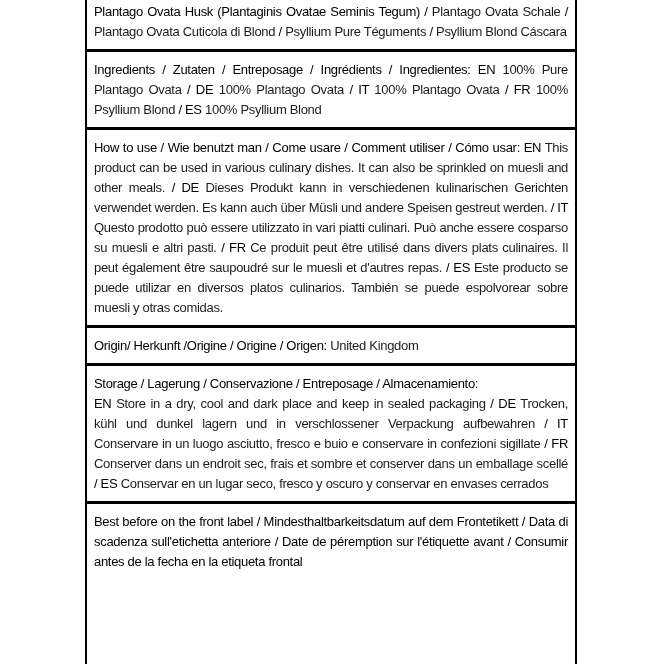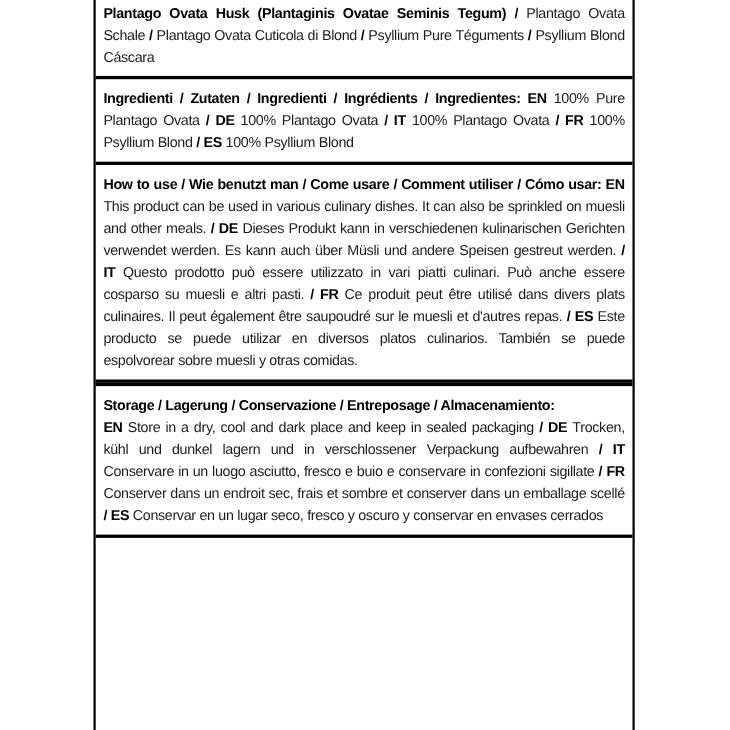--- a/index.html
+++ b/index.html
@@ -28,34 +28,36 @@
     font-size: 13px;
     line-height: 20px;
     letter-spacing: -0.3px;
     color: #1c1c1c;
     text-align: justify;
   }
   .section:first-child {
     padding-top: 2px;
   }
   .b {
-    font-weight: bold;
+    font-weight: normal;
     color: #000000;
   }
   .divider {
     height: 3px;
     background: #000000;
   }
 </style>
 </head>
 <body>
 
 <div class="label-box">
     <p class="section"><span class="b">Plantago Ovata Husk (Plantaginis Ovatae Seminis Tegum) / </span><span>Plantago Ovata Schale </span><span class="b">/ </span><span>Plantago Ovata Cuticola di Blond </span><span class="b">/ </span><span>Psyllium Pure Téguments </span><span class="b">/ </span><span>Psyllium Blond Cáscara</span></p>
     <div class="divider"></div>
-    <p class="section"><span class="b">Ingredienti / Zutaten / Ingredienti / Ingrédients / Ingredientes: EN </span><span>100% Pure Plantago Ovata </span><span class="b">/ DE </span><span>100% Plantago Ovata </span><span class="b">/ IT </span><span>100% Plantago Ovata </span><span class="b">/ FR </span><span>100% Psyllium Blond </span><span class="b">/ ES </span><span>100% Psyllium Blond</span></p>
+    <p class="section"><span class="b">Ingredients / Zutaten / Entreposage / Ingrédients / Ingredientes: EN </span><span>100% Pure Plantago Ovata </span><span class="b">/ DE </span><span>100% Plantago Ovata </span><span class="b">/ IT </span><span>100% Plantago Ovata </span><span class="b">/ FR </span><span>100% Psyllium Blond </span><span class="b">/ ES </span><span>100% Psyllium Blond</span></p>
     <div class="divider"></div>
     <p class="section"><span class="b">How to use / Wie benutzt man / Come usare / Comment utiliser / Cómo usar: EN </span><span>This product can be used in various culinary dishes. It can also be sprinkled on muesli and other meals. </span><span class="b">/ DE </span><span>Dieses Produkt kann in verschiedenen kulinarischen Gerichten verwendet werden. Es kann auch über Müsli und andere Speisen gestreut werden. </span><span class="b">/ IT </span><span>Questo prodotto può essere utilizzato in vari piatti culinari. Può anche essere cosparso su muesli e altri pasti. </span><span class="b">/ FR </span><span>Ce produit peut être utilisé dans divers plats culinaires. Il peut également être saupoudré sur le muesli et d'autres repas. </span><span class="b">/ ES </span><span>Este producto se puede utilizar en diversos platos culinarios. También se puede espolvorear sobre muesli y otras comidas.</span></p>
     <div class="divider"></div>
+    <p class="section"><span class="b">Origin/ Herkunft /Origine / Origine / Origen: </span><span>United Kingdom</span></p>
     <div class="divider"></div>
     <p class="section"><span class="b">Storage / Lagerung / Conservazione / Entreposage / Almacenamiento:</span><br><span class="b">EN </span><span>Store in a dry, cool and dark place and keep in sealed packaging </span><span class="b">/ DE </span><span>Trocken, kühl und dunkel lagern und in verschlossener Verpackung aufbewahren </span><span class="b">/ IT </span><span>Conservare in un luogo asciutto, fresco e buio e conservare in confezioni sigillate </span><span class="b">/ FR </span><span>Conserver dans un endroit sec, frais et sombre et conserver dans un emballage scellé </span><span class="b">/ ES </span><span>Conservar en un lugar seco, fresco y oscuro y conservar en envases cerrados</span></p>
     <div class="divider"></div>
+    <p class="section"><span class="b">Best before on the front label / Mindesthaltbarkeitsdatum auf dem Frontetikett / Data di scadenza sull'etichetta anteriore / Date de péremption sur l'étiquette avant / Consumir antes de la fecha en la etiqueta frontal</span></p>
   </div>
 
 </body></html>

